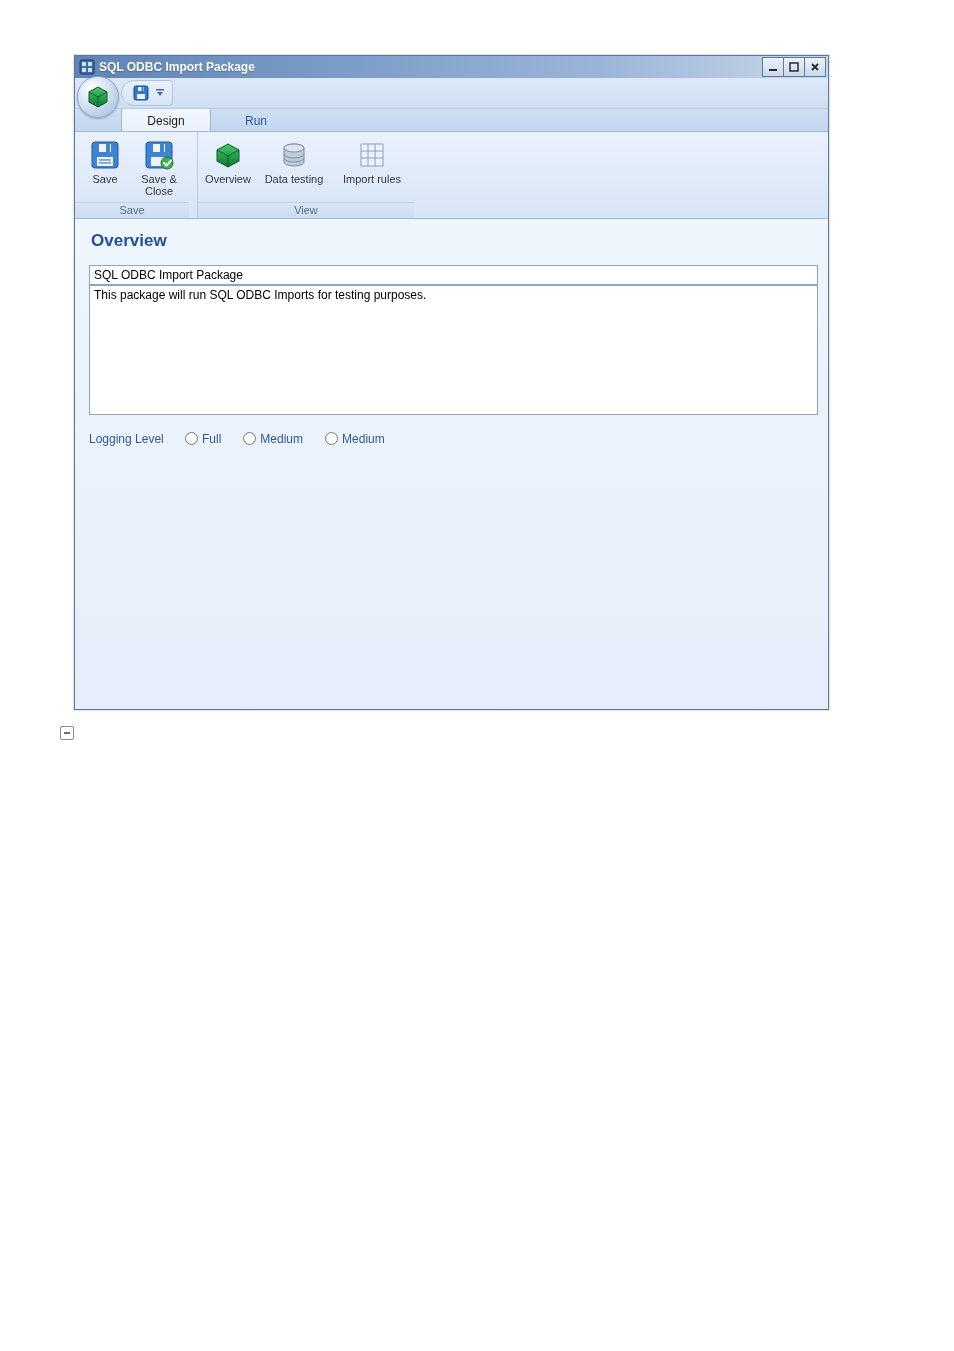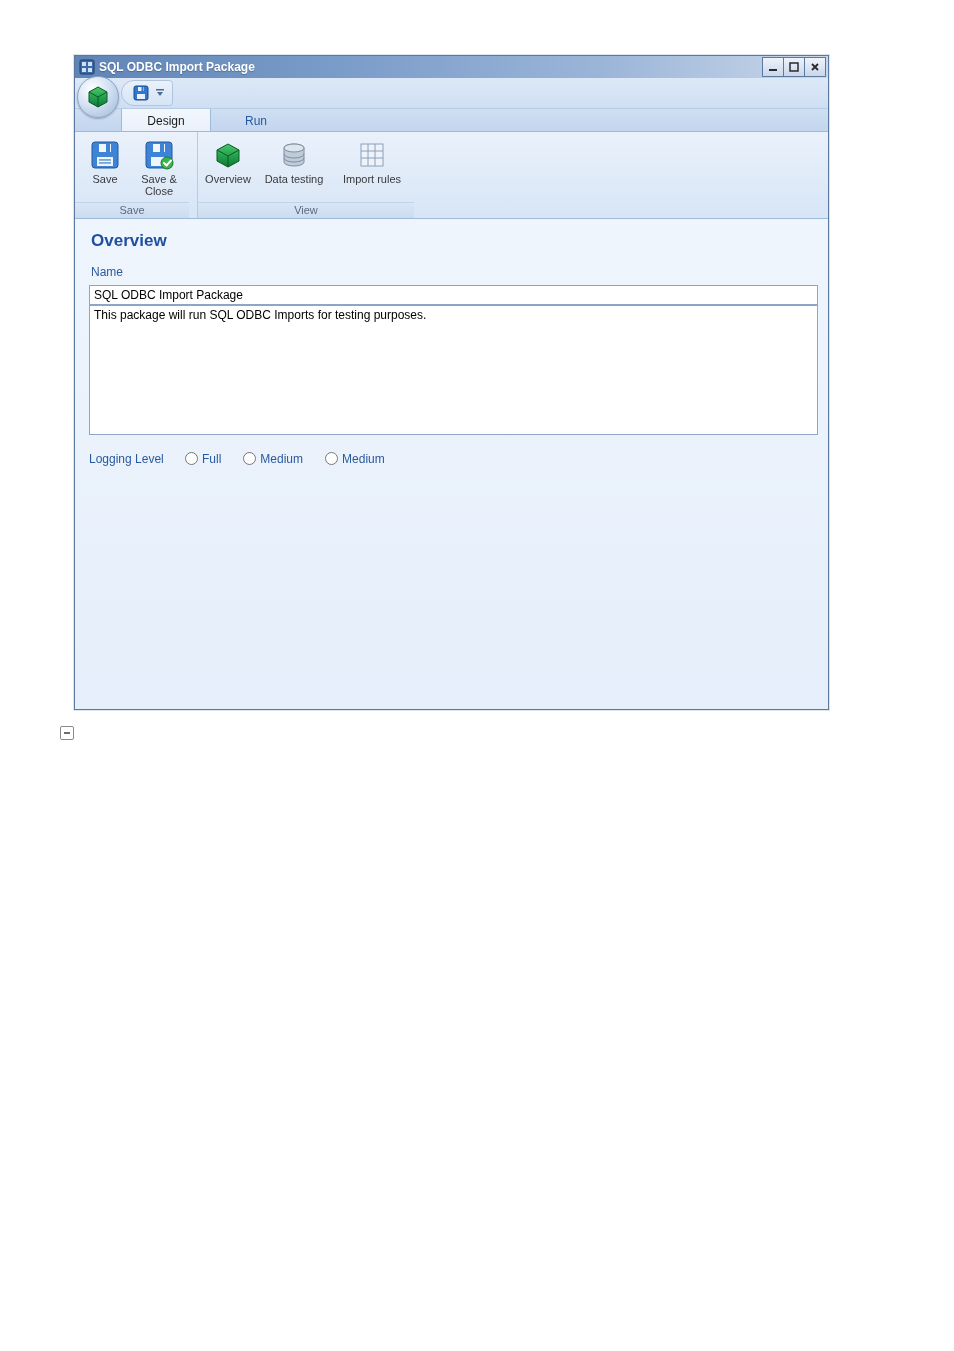--- a/index.html
+++ b/index.html
@@ -195,21 +195,20 @@
           </div>
         </div>
         <div class="group-caption">View</div>
       </div>
 
     </div>
 
     <div class="content">
       <div class="section-title">Overview</div>
 
-      <div class="field-label">Name</div>
       <input class="text-input" type="text" value="SQL ODBC Import Package" style="">
 
       <textarea class="textarea" style="">This package will run SQL ODBC Imports for testing purposes.</textarea>
 
       <div class="radio-row">
         <span class="row-label">Logging Level</span>
         <label class="radio-item">
           <input type="radio" name="loglevel" style="">
           <span>Full</span>
         </label>

